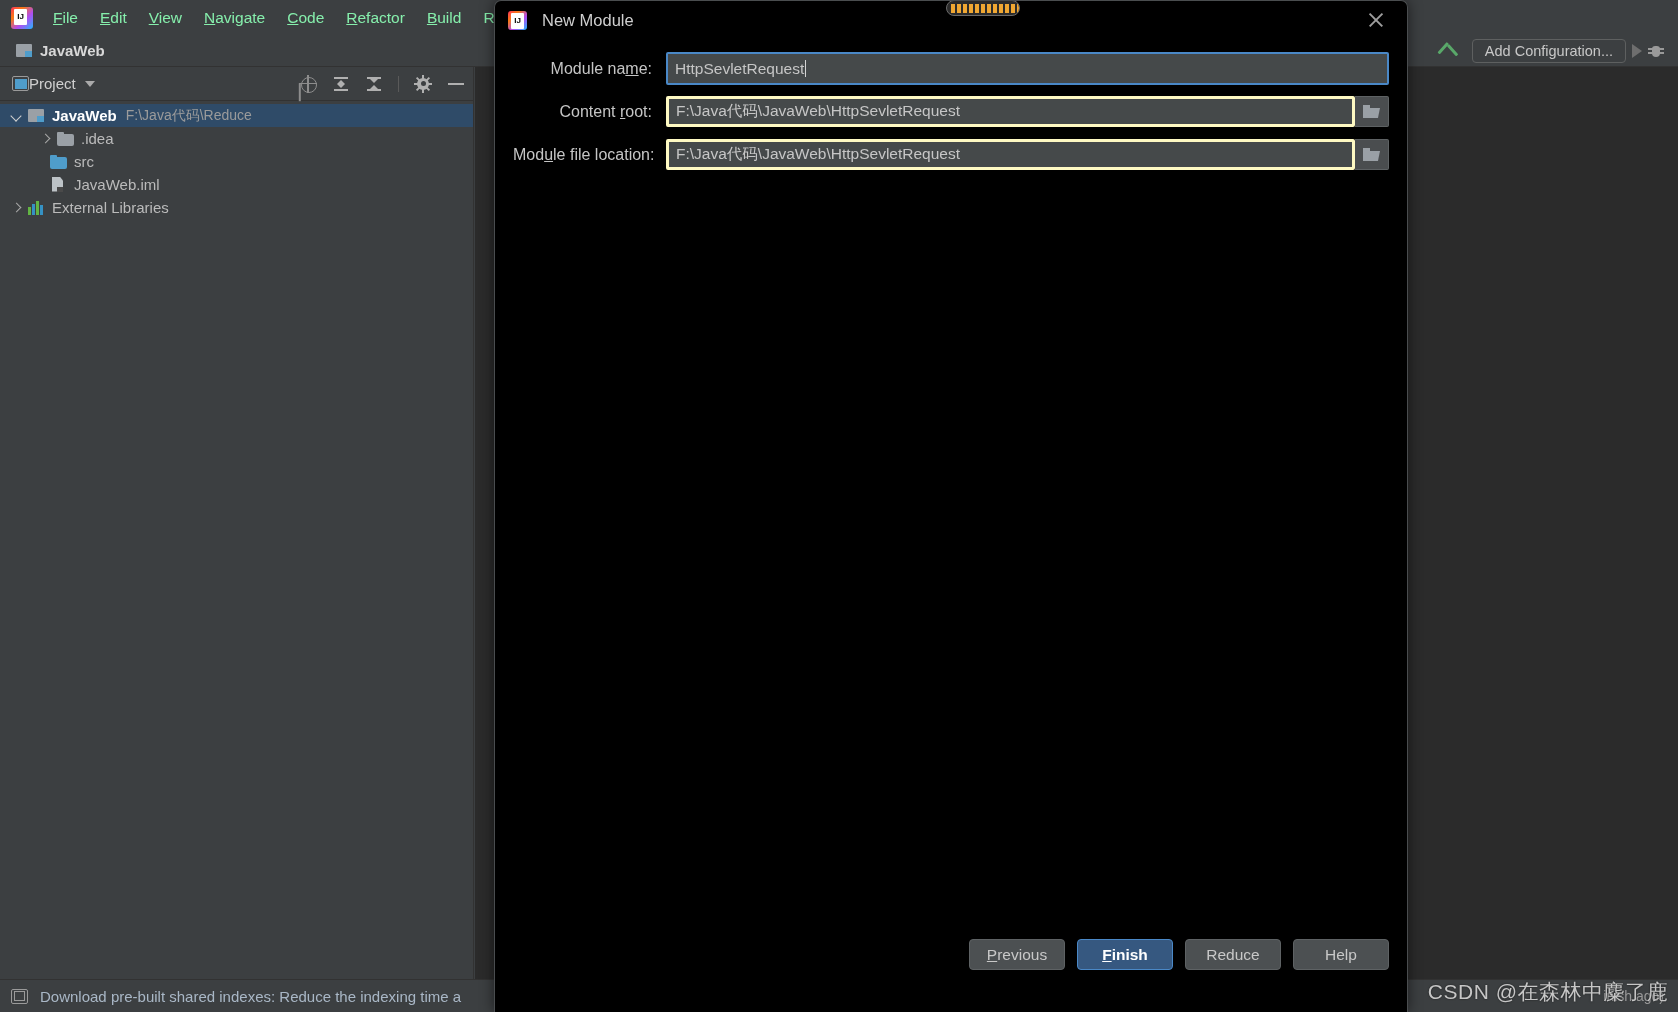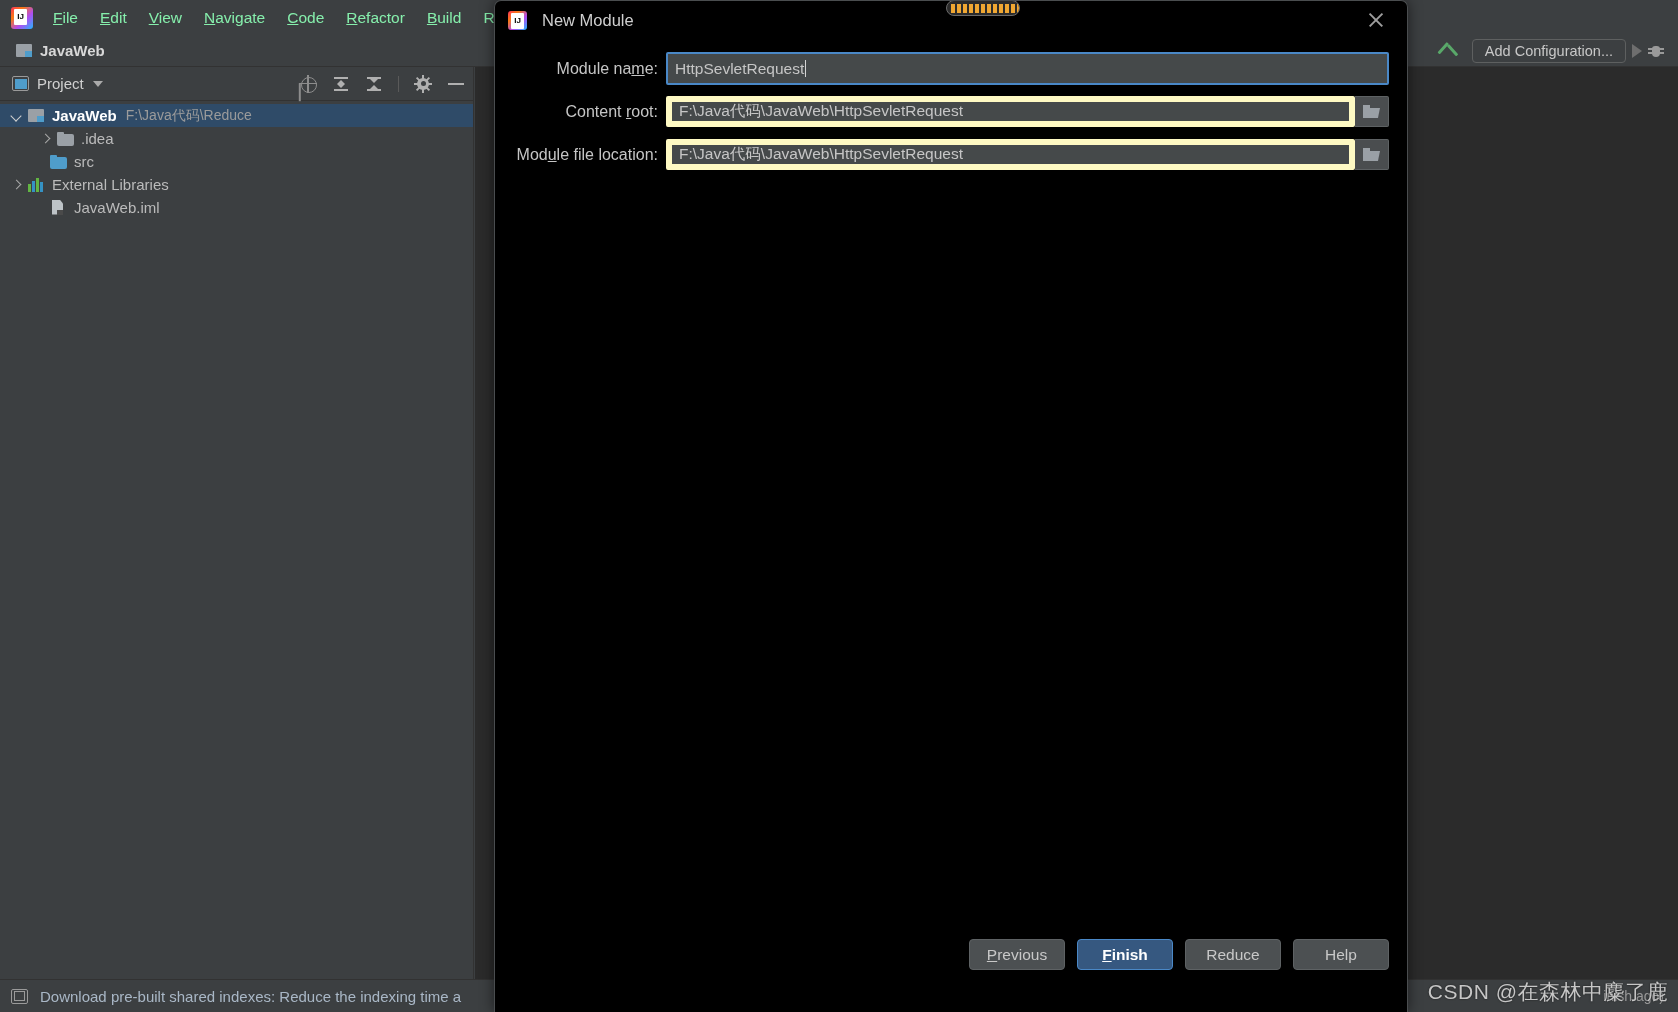--- a/index.html
+++ b/index.html
@@ -114,21 +114,21 @@
     border-bottom: 1px solid #323232;
   }
   .tool-header .pw-icon {
     width: 17px; height: 15px; border: 1.6px solid #9a9a9a;
     border-radius: 2px; position: relative; flex: none;
   }
   .tool-header .pw-icon::after {
     content: ""; position: absolute; left: 1.5px; top: 1.5px;
     right: 1.5px; bottom: 1.5px; background: #4f9dcb;
   }
-  .tool-title { color: #d0d0d0; font-size: 15px; margin-left: 8px; }
+  .tool-title { color: #d0d0d0; font-size: 15px; }
   .caret-dn {
     width: 0; height: 0; margin-left: 9px;
     border-left: 5px solid transparent; border-right: 5px solid transparent;
     border-top: 6px solid #aaaaaa;
   }
   .tool-header .spacer { flex: 1 1 auto; }
   .th-icons { display: flex; align-items: center; gap: 15px; }
   .ico { width: 18px; height: 18px; position: relative; }
 
   .ico.locate::before {
@@ -321,27 +321,27 @@
   }
   .progress-chip b {
     display: block; width: 4px; height: 9px; background: #f0a732; flex: none;
   }
 
   .dlg-body { position: relative; padding: 0 18px; }
   .form-row {
     display: flex; align-items: center; height: 41px; margin-bottom: 2px;
   }
   .form-label {
-    width: 153px; text-align: right; padding-right: 8px;
+    width: 153px; text-align: right; padding-right: 14px;
     color: #c5c5c5; font-size: 16px; white-space: nowrap;
   }
   .form-label u { text-decoration: underline; }
   .txt-field {
     flex: 1 1 auto; height: 31px;
-    background: #45494a; border: 6px solid #fef9c3;
+    background: #45494a; border: 3px solid #fef9c3;
     color: #c6c6c6; font-size: 15.5px;
     display: flex; align-items: center; padding: 0 7px;
     border-radius: 2px;
   }
   .txt-field.focused {
     border: 2px solid #4a88c7;
     background: #45494a;
     height: 33px;
   }
   .caret-bar {
@@ -475,37 +475,37 @@
           <span style="width: 5px; flex: 0 0 auto;"></span>
           <span class="folder-ic gray"></span>
           <span class="tlabel">.idea</span>
         </div>
         <div class="trow" style="padding-left: 31px;">
           <span class="twisty "></span>
           <span style="width: 5px; flex: 0 0 auto;"></span>
           <span class="folder-ic"></span>
           <span class="tlabel">src</span>
         </div>
+        <div class="trow" style="padding-left: 31px;">
+          <span class="twisty "></span>
+          <span style="width: 5px; flex: 0 0 auto;"></span>
+          <span class="iml-ic"></span>
+          <span class="tlabel">JavaWeb.iml</span>
+        </div>
         <div class="trow" style="padding-left: 9px;">
           <span class="twisty right"></span>
           <span style="width: 5px; flex: 0 0 auto;"></span>
           <span class="lib-ic">
             <b style="background: rgb(98, 181, 67); height: 8px;"></b>
             <b style="background: rgb(53, 146, 196); height: 11px;"></b>
             <b style="background: rgb(98, 181, 67); height: 14px;"></b>
             <b style="background: rgb(53, 146, 196); height: 10px;"></b>
           </span>
           <span class="tlabel">External Libraries</span>
         </div>
-        <div class="trow" style="padding-left: 31px;">
-          <span class="twisty "></span>
-          <span style="width: 5px; flex: 0 0 auto;"></span>
-          <span class="iml-ic"></span>
-          <span class="tlabel">JavaWeb.iml</span>
-        </div>
       </div>
   </div>
 
   <div class="statusbar">
     <span class="sb-ico"></span>
     <span class="sb-text">Download pre-built shared indexes: Reduce the indexing time a</span>
     <span class="sb-right">inish ago)</span>
   </div>
   <div class="watermark">CSDN @在森林中麋了鹿</div>
 

